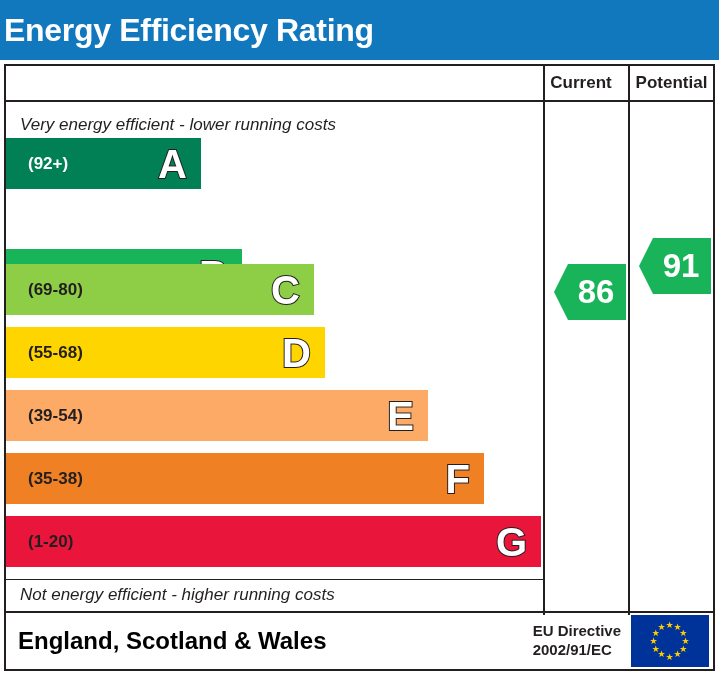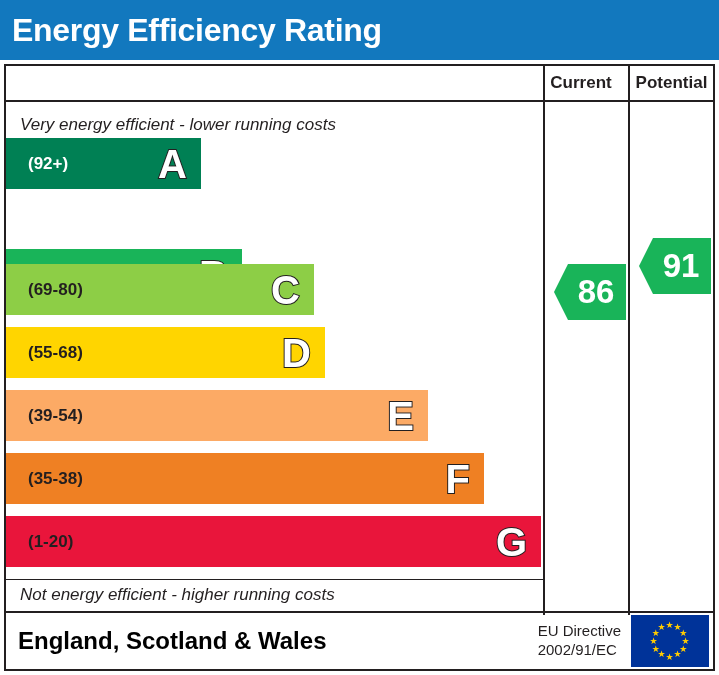--- a/index.html
+++ b/index.html
@@ -18,21 +18,21 @@
     position: relative;
     background: #ffffff;
   }
 
   
   .epc-header {
     height: 60px;
     background: #1278be;
     display: flex;
     align-items: center;
-    padding-left: 12px;
+    padding-left: 4px;
   }
   .epc-header-title {
     color: #ffffff;
     font-size: 32px;
     font-weight: bold;
     letter-spacing: -0.3px;
   }
 
   
   .epc-table {
@@ -169,20 +169,21 @@
     color: #000000;
     padding-left: 12px;
     flex: 1;
   }
   .footer-directive {
     font-size: 15px;
     color: #231f20;
     line-height: 1.25;
     text-align: left;
     padding-right: 10px;
+    font-weight: bold;
   }
   .eu-flag {
     width: 78px;
     height: 52px;
     margin-right: 4px;
     background: #003399;
     position: relative;
     flex: none;
   }
 </style>

